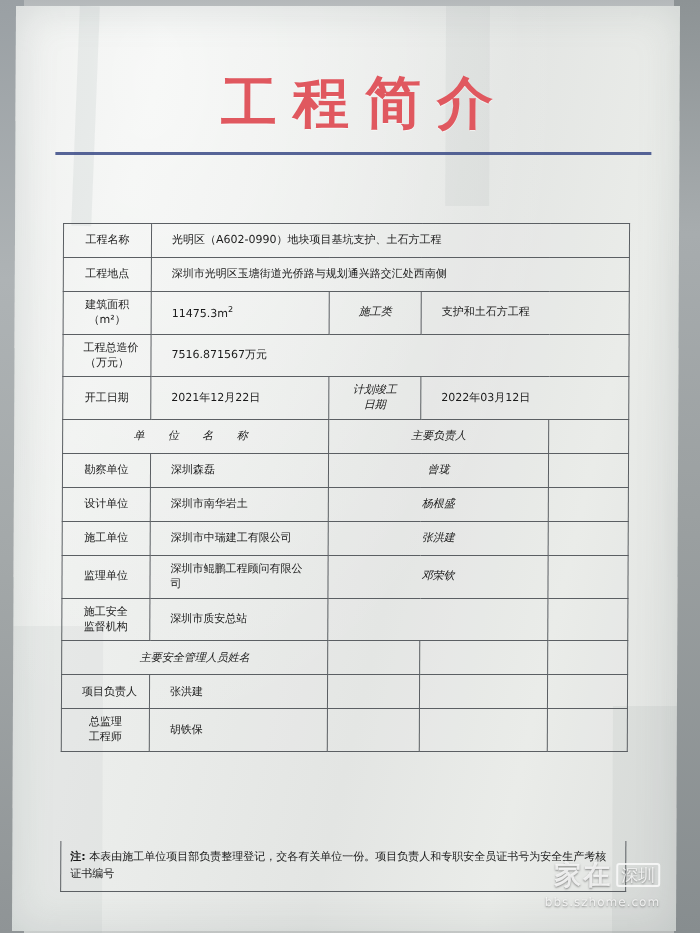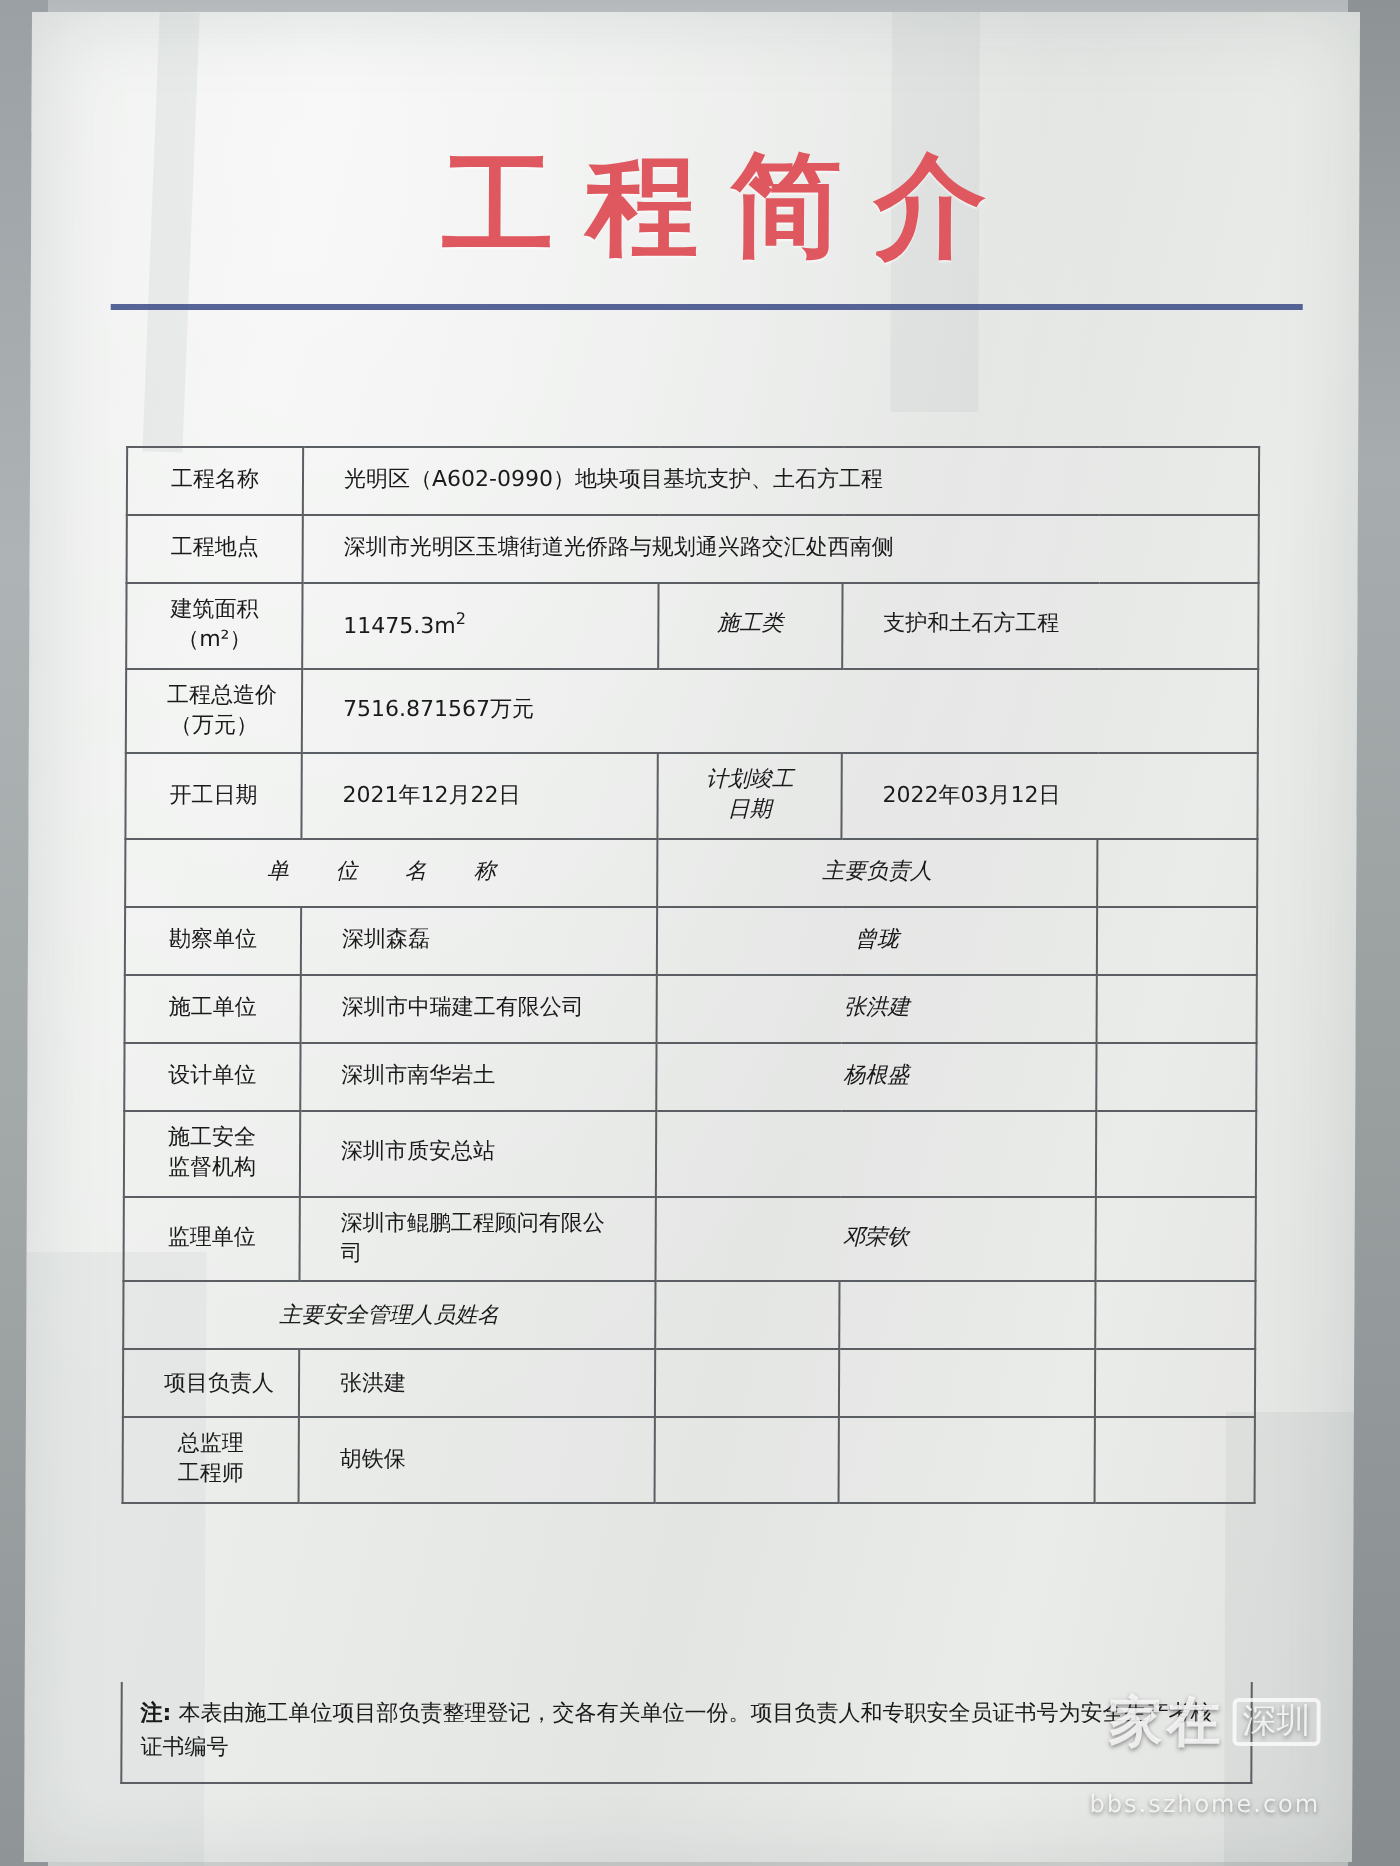--- a/index.html
+++ b/index.html
@@ -166,21 +166,21 @@
   .wm-box {
     border: 2px solid rgba(250,250,250,0.85);
     border-radius: 3px;
     font-size: 17px;
     padding: 1px 3px;
     line-height: 1.1;
   }
   .wm-sub {
     font-size: 12px;
     letter-spacing: 1px;
-    margin-top: 16px;
+    margin-top: 2px;
   }
 </style>
 </head>
 <body>
 
 <div class="photo">
   <div class="env-top"></div>
   <div class="env-left"></div>
   <div class="env-right"></div>
 
@@ -241,44 +241,44 @@
           <td class="ctr" colspan="2">主要负责人</td>
           <td></td>
         </tr>
         <tr class="rowh2">
           <td class="lbl">勘察单位</td>
           <td class="val">深圳森磊</td>
           <td class="ctr" colspan="2">曾珑</td>
           <td></td>
         </tr>
         <tr class="rowh2">
+          <td class="lbl">设计单位</td>
+          <td class="val">深圳市南华岩土</td>
+          <td class="ctr" colspan="2">杨根盛</td>
+          <td></td>
+        </tr>
+        <tr class="rowh2">
           <td class="lbl">施工单位</td>
           <td class="val">深圳市中瑞建工有限公司</td>
           <td class="ctr" colspan="2">张洪建</td>
           <td></td>
         </tr>
         <tr class="rowh2">
-          <td class="lbl">设计单位</td>
-          <td class="val">深圳市南华岩土</td>
-          <td class="ctr" colspan="2">杨根盛</td>
+          <td class="lbl">监理单位</td>
+          <td class="val">深圳市鲲鹏工程顾问有限公司</td>
+          <td class="ctr" colspan="2">邓荣钦</td>
           <td></td>
         </tr>
         <tr class="rowh2">
           <td class="lbl">
             <div>施工安全</div>
             <div>监督机构</div>
           </td>
           <td class="val">深圳市质安总站</td>
           <td class="ctr" colspan="2"></td>
-          <td></td>
-        </tr>
-        <tr class="rowh2">
-          <td class="lbl">监理单位</td>
-          <td class="val">深圳市鲲鹏工程顾问有限公司</td>
-          <td class="ctr" colspan="2">邓荣钦</td>
           <td></td>
         </tr>
         <tr class="rowh2">
           <td class="ctr" colspan="2">主要安全管理人员姓名</td>
           <td></td>
           <td></td>
           <td></td>
         </tr>
         <tr class="rowh2">
           <td class="lbl">项目负责人</td>

